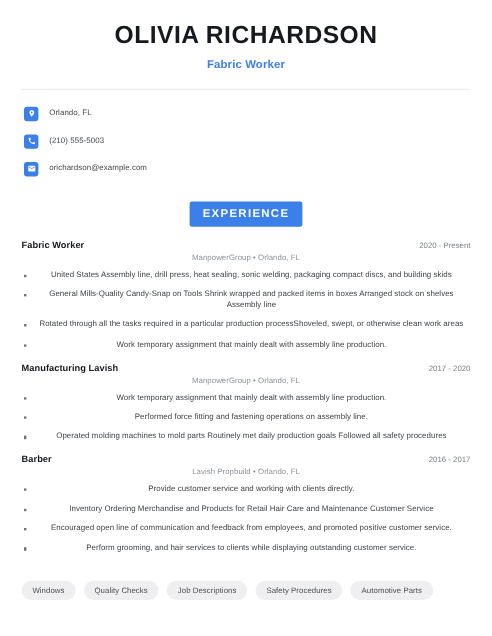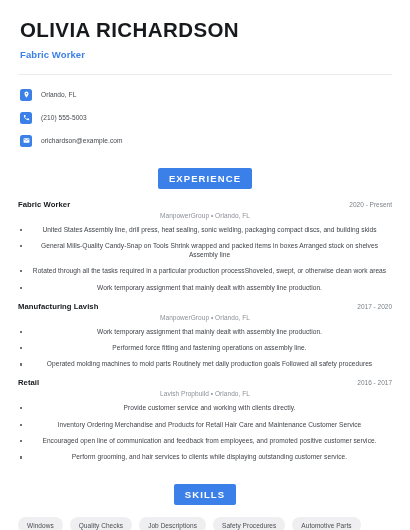--- a/index.html
+++ b/index.html
@@ -21,20 +21,21 @@
     height: 530px;
     background: #ffffff;
     position: relative;
     overflow: hidden;
     padding: 0;
   }
 
   
   .header {
     padding: 18px 20px 0 20px;
+    text-align: center;
   }
 
   .full-name {
     font-size: 20.5px;
     font-weight: bold;
     letter-spacing: 0.4px;
     color: #16191d;
     line-height: 1.2;
   }
 
@@ -245,37 +246,36 @@
         <div class="entry-meta">ManpowerGroup • Orlando, FL</div>
         <ul class="bullets">
           <li>Work temporary assignment that mainly dealt with assembly line production.</li>
           <li>Performed force fitting and fastening operations on assembly line.</li>
           <li>Operated molding machines to mold parts Routinely met daily production goals Followed all safety procedures</li>
         </ul>
       </div>
 
       <div class="entry">
         <div class="entry-head">
-          <span class="entry-role">Retail</span>
+          <span class="entry-role">Barber</span>
           <span class="entry-dates">2016 - 2017</span>
         </div>
         <div class="entry-meta">Lavish Propbuild • Orlando, FL</div>
         <ul class="bullets">
           <li>Provide customer service and working with clients directly.</li>
           <li>Inventory Ordering Merchandise and Products for Retail Hair Care and Maintenance Customer Service</li>
           <li>Encouraged open line of communication and feedback from employees, and promoted positive customer service.</li>
           <li>Perform grooming, and hair services to clients while displaying outstanding customer service.</li>
         </ul>
       </div>
 
     </div>
   </div>
 
   <div class="section skills-section">
-    <div class="section-badge">SKILLS</div>
 
     <div class="skill-tags">
       <span class="skill-tag">Windows</span>
       <span class="skill-tag">Quality Checks</span>
       <span class="skill-tag">Job Descriptions</span>
       <span class="skill-tag">Safety Procedures</span>
       <span class="skill-tag">Automotive Parts</span>
 
     </div>
   </div>

